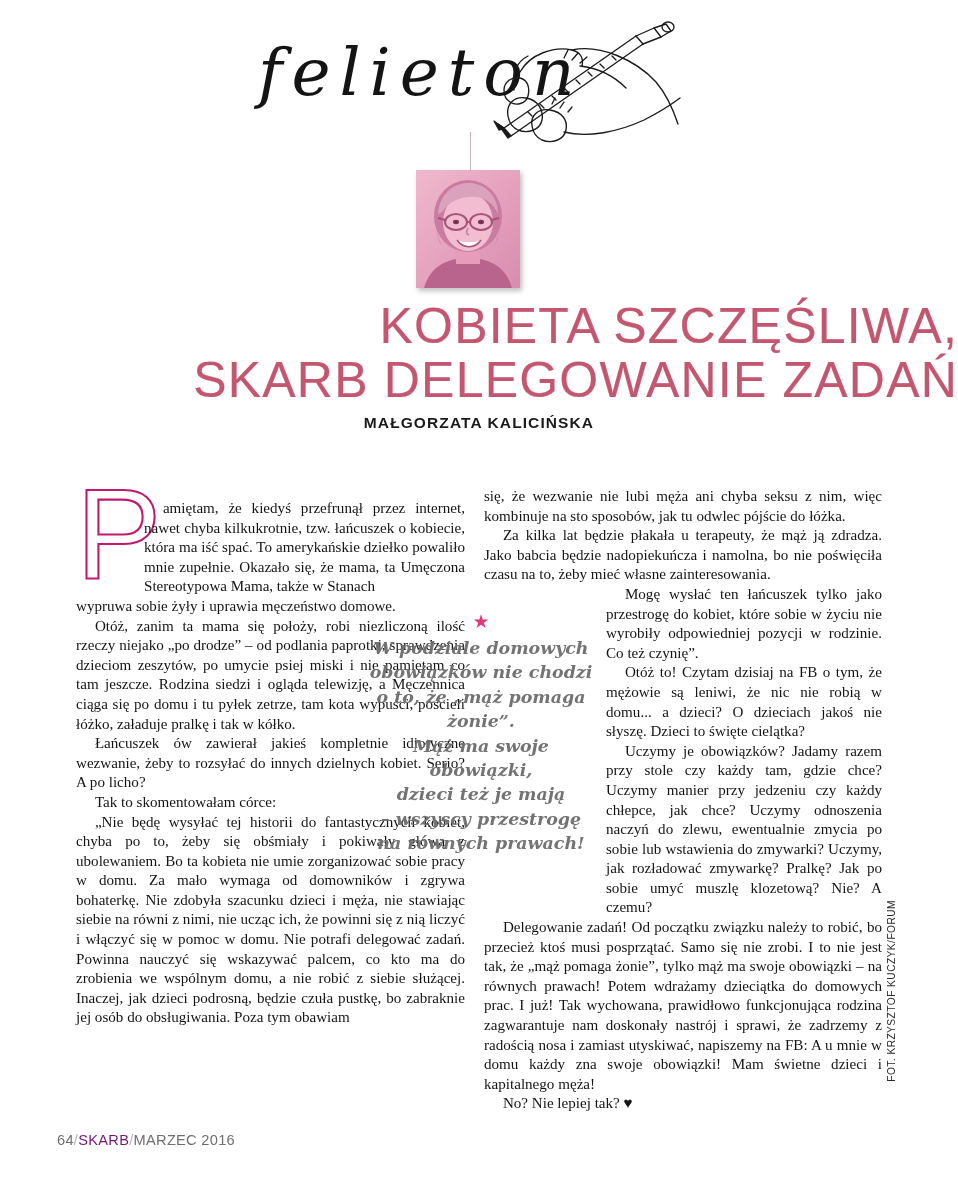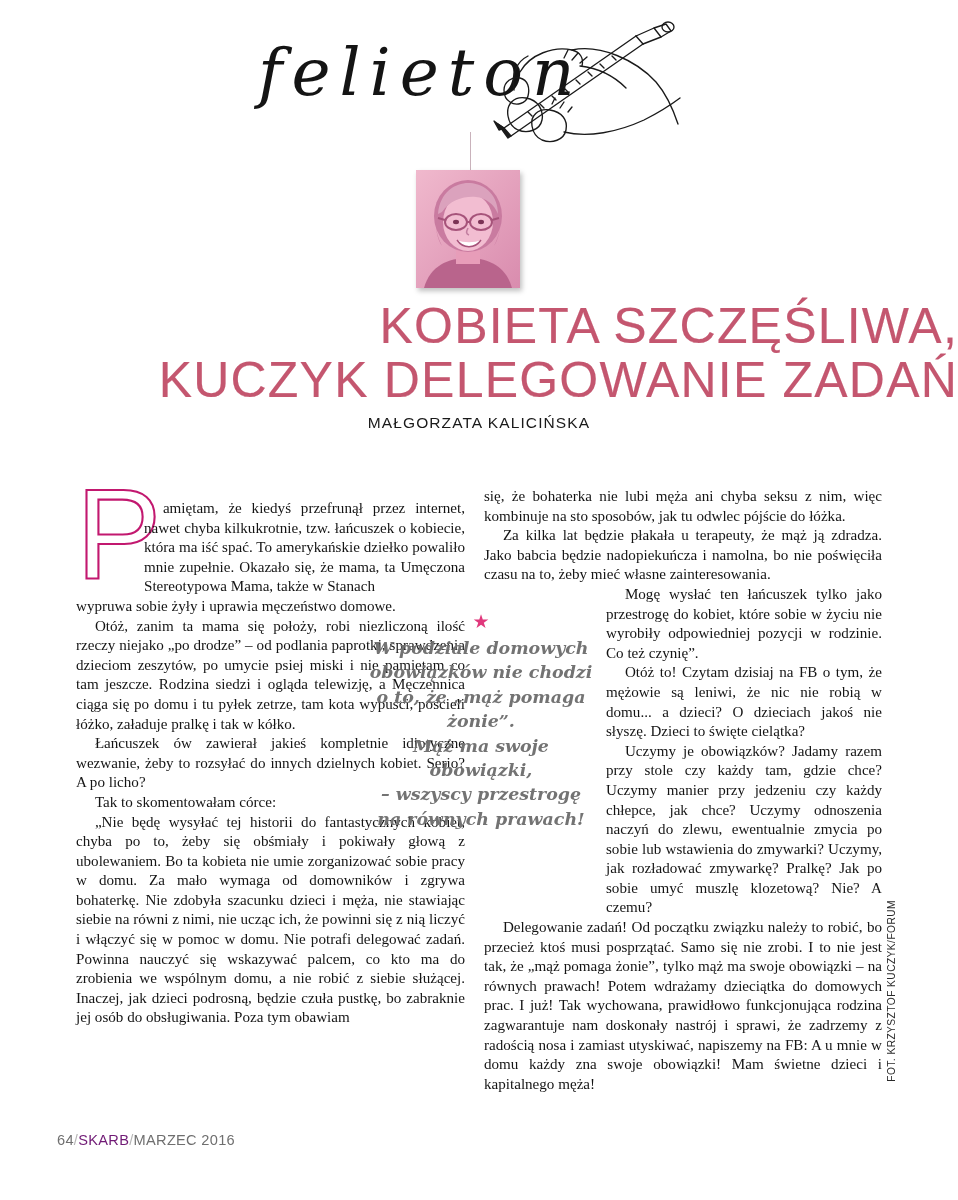--- a/index.html
+++ b/index.html
@@ -57,21 +57,21 @@
     line-height: 1.07;
     letter-spacing: 1.2px;
     white-space: nowrap;
     -webkit-text-stroke: 0.15px #c4566f;
   }
   .byline {
     position: absolute; left:0; top: 414px; width: 958px;
     text-align: center;
     font-family: "Liberation Sans", sans-serif;
     font-size: 15.5px;
-    font-weight: 400;
+    font-weight: 700;
     letter-spacing: 1.1px;
     color: #1a1a1a;
   }
 
   
   .col {
     position: absolute;
     font-size: 15.1px;
     line-height: 19.6px;
     text-align: justify;
@@ -228,21 +228,21 @@
         <path d="M52 58 C50 62 50 64 53 65" fill="none" stroke="#c27fa0" stroke-width="1.6"></path>
 
         <path d="M41 70 C47 78 59 78 65 70 C59 73 47 73 41 70 Z" fill="#ffffff"></path>
         <path d="M41 70 C47 79 59 79 65 70" fill="none" stroke="#a6537a" stroke-width="1.4"></path>
       </svg>
     </div>
   </div>
 
   <div class="title-block">
     <div class="title-line">KOBIETA SZCZĘŚLIWA,</div>
-    <div class="title-line">KUCZYK DELEGOWANIE ZADAŃ</div>
+    <div class="title-line">SKARB DELEGOWANIE ZADAŃ</div>
   </div>
   <div class="byline">MAŁGORZATA KALICIŃSKA</div>
 
   <div class="dropcap">P</div>
 
   <div class="col col-left">
     <p class="lead-indent">amiętam, że kiedyś przefrunął przez internet, nawet chyba kilkukrotnie, tzw. łańcuszek o kobiecie, która ma iść spać. To amerykańskie dziełko powaliło mnie zupełnie. Okazało się, że mama, ta Umęczona Stereotypowa Mama, także w Stanach</p>
     <p class="lead-indent tail noindent">wypruwa sobie żyły i uprawia męczeństwo domowe.</p>
     <p>Otóż, zanim ta mama się położy, robi niezliczoną ilość rzeczy niejako „po drodze” – od podlania paprotki, sprawdzenia dzieciom zeszytów, po umycie psiej miski i nie pamiętam co tam jeszcze. Rodzina siedzi i ogląda telewizję, a Męczennica ciąga się po domu i tu pyłek zetrze, tam kota wypuści, pościeli łóżko, załaduje pralkę i tak w kółko.</p>
     <p>Łańcuszek ów zawierał jakieś kompletnie idiotyczne wezwanie, żeby to rozsyłać do innych dzielnych kobiet. Serio? A po licho?</p>
@@ -252,32 +252,34 @@
 
   <div class="quote-star">★</div>
   <div class="quote">
     <div class="quote-body">
       <div>W podziale domowych</div>
       <div>obowiązków nie chodzi</div>
       <div>o to, że „mąż pomaga</div>
       <div>żonie”.</div>
       <div>Mąż ma swoje</div>
       <div>obowiązki,</div>
+      <div>dzieci też je mają</div>
       <div>– wszyscy przestrogę</div>
       <div>na równych prawach!</div>
     </div>
   </div>
 
   <div class="col col-right">
-    <p class="noindent">się, że bohaterka nie lubi męża ani chyba seksu z nim, więc kombinuje na sto sposobów, jak tu odwlec pójście do łóżka.</p>
+    <p class="noindent">się, że wezwanie nie lubi męża ani chyba seksu z nim, więc kombinuje na sto sposobów, jak tu odwlec pójście do łóżka.</p>
     <p>Za kilka lat będzie płakała u terapeuty, że mąż ją zdradza. Jako babcia będzie nadopiekuńcza i namolna, bo nie poświęciła czasu na to, żeby mieć własne zainteresowania.</p>
     <p class="rc-narrow">Mogę wysłać ten łańcuszek tylko jako przestrogę do kobiet, które sobie w życiu nie wyrobiły odpowiedniej pozycji w rodzinie. Co też czynię”.</p>
     <p class="rc-narrow">Otóż to! Czytam dzisiaj na FB o tym, że mężowie są leniwi, że nic nie robią w domu... a dzieci? O dzieciach jakoś nie słyszę. Dzieci to święte cielątka?</p>
     <p class="rc-narrow">Uczymy je obowiązków? Jadamy razem przy stole czy każdy tam, gdzie chce? Uczymy manier przy jedzeniu czy każdy chłepce, jak chce? Uczymy odnoszenia naczyń do zlewu, ewentualnie zmycia po sobie lub wstawienia do zmywarki? Uczymy, jak rozładować zmywarkę? Pralkę? Jak po sobie umyć muszlę klozetową? Nie? A czemu?</p>
     <p>Delegowanie zadań! Od początku związku należy to robić, bo przecież ktoś musi posprzątać. Samo się nie zrobi. I to nie jest tak, że „mąż pomaga żonie”, tylko mąż ma swoje obowiązki – na równych prawach! Potem wdrażamy dzieciątka do domowych prac. I już! Tak wychowana, prawidłowo funkcjonująca rodzina zagwarantuje nam doskonały nastrój i sprawi, że zadrzemy z radością nosa i zamiast utyskiwać, napiszemy na FB: A u mnie w domu każdy zna swoje obowiązki! Mam świetne dzieci i kapitalnego męża!</p>
+    <p>No? Nie lepiej tak? ♥</p>
   </div>
 
   <div class="footer">
     <span>64</span><span class="sep">/</span><b>SKARB</b><span class="sep">/</span><span>MARZEC 2016</span>
   </div>
 
   <div class="photo-credit">FOT. KRZYSZTOF KUCZYK/FORUM</div>
 
 </div>
 

